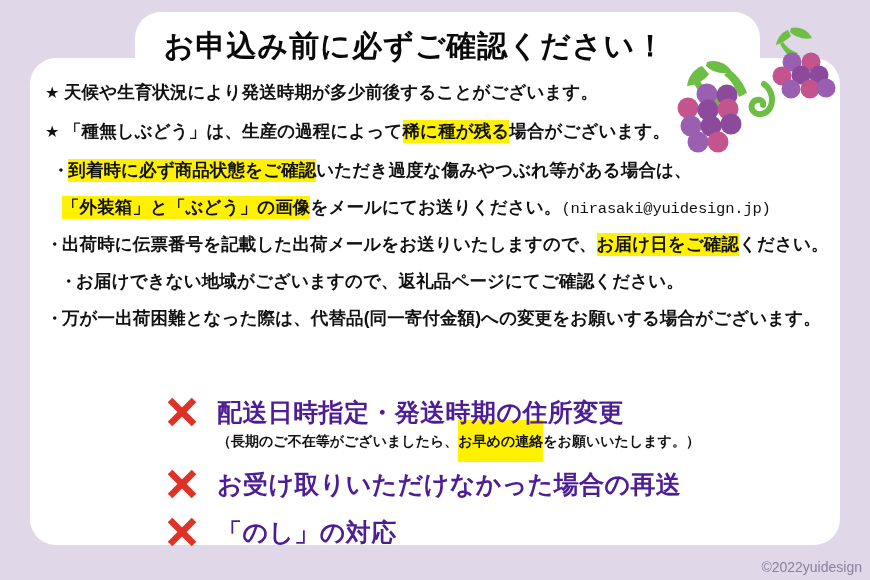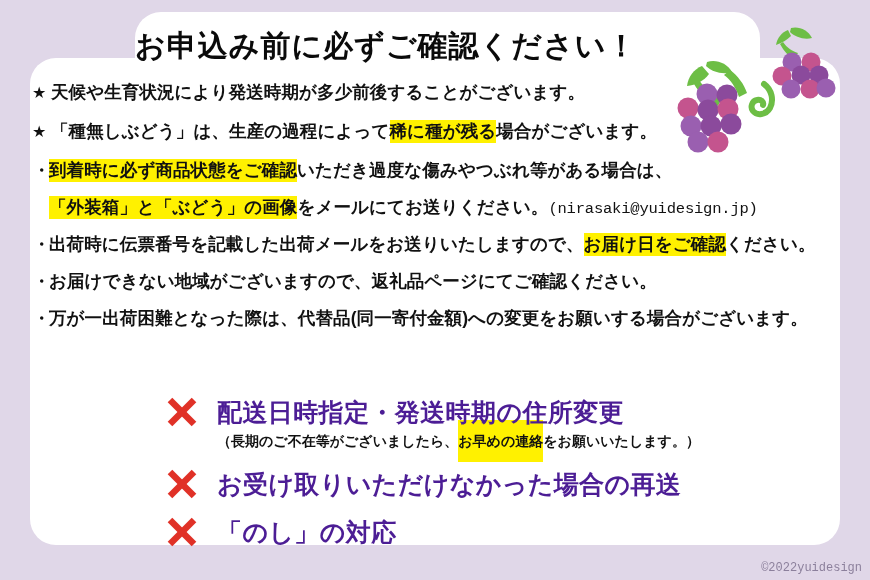--- a/index.html
+++ b/index.html
@@ -42,57 +42,58 @@
     border-top-left-radius: 26px;
     border-top-right-radius: 26px;
   }
 
   
   .title {
     position: absolute;
     left: 135px;
     top: 26px;
     width: 560px;
+    text-align: center;
     font-size: 30px;
     font-weight: bold;
     letter-spacing: 1px;
     color: #0a0a0a;
     white-space: nowrap;
   }
 
   
   .grapes {
     position: absolute;
     left: 660px;
     top: 18px;
     width: 185px;
     height: 165px;
     pointer-events: none;
   }
 
   
   .content {
     position: absolute;
-    left: 22px;
+    left: 35px;
     top: 84px;
     width: 663px;
   }
 
   .line {
     position: relative;
     font-size: 17.5px;
     font-weight: bold;
     color: #111111;
     line-height: 1;
     white-space: nowrap;
     letter-spacing: 0.1px;
   }
 
   .star-line  { height: 39px; padding-left: 10px; }
-  .dot-line   { height: 37px; padding-left: 11px; }
+  .dot-line   { height: 37px; padding-left: 11px; text-align: center; }
 
   .bullet-star {
     display: inline-block;
     width: 19px;
     font-size: 16px;
     color: #111;
   }
   .bullet-dot {
     display: inline-block;
     width: 16px;
@@ -153,22 +154,22 @@
     line-height: 22px;
   }
   .xnote mark.hl { padding: 13px 0; }
   .row-gap-2 { margin-top: 8px; }
 
   
   .copyright {
     position: absolute;
     right: 8px;
     bottom: 5px;
-    font-family: Liberation Mono, monospace;
-    font-size: 12px;
+    font-family: Liberation Sans, sans-serif;
+    font-size: 14px;
     color: #8c809c;
     letter-spacing: 0px;
   }
 </style>
 </head>
 <body>
 
 <div id="page">
 
   <div class="card-body"></div>

